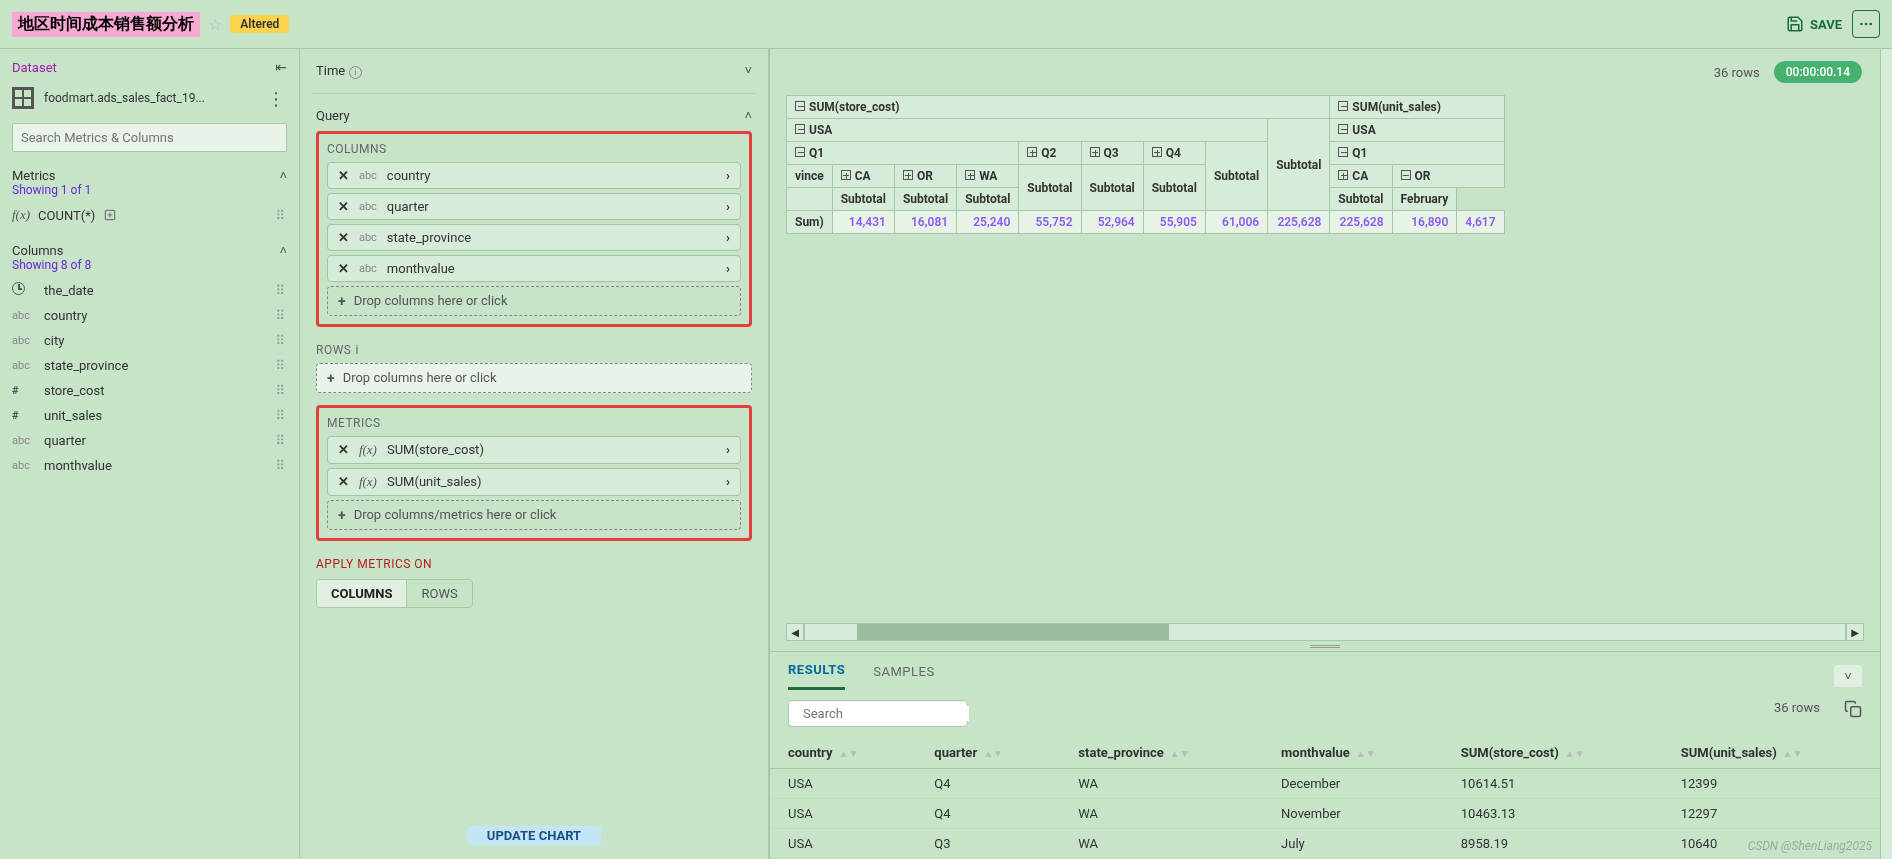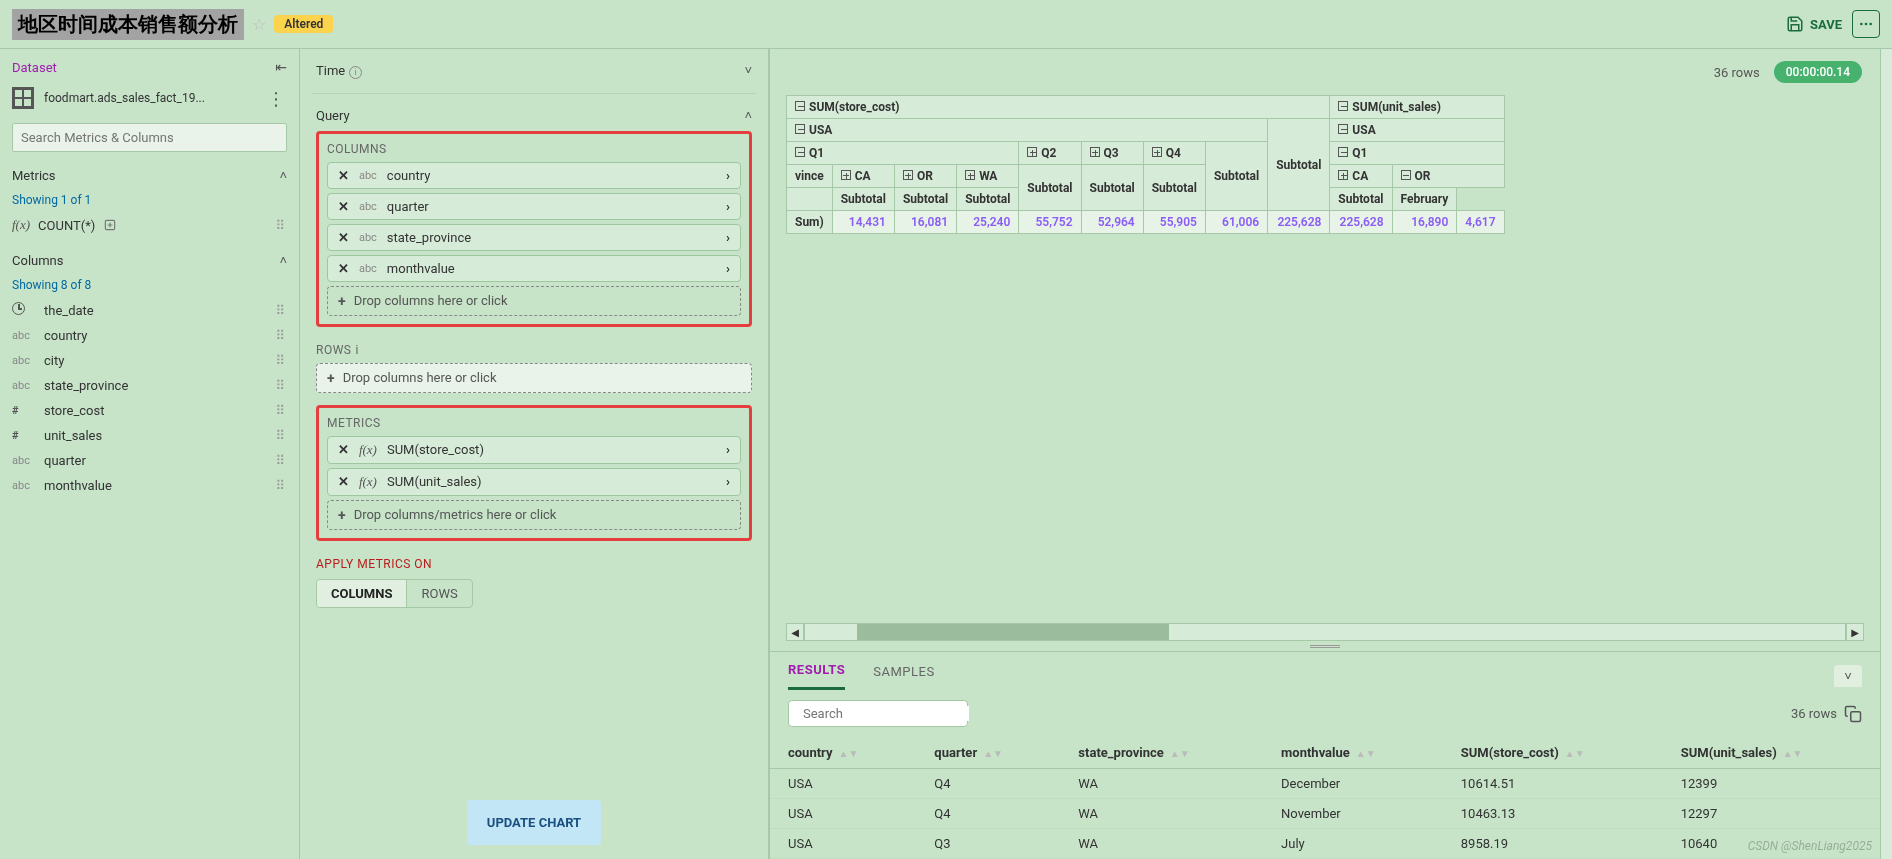--- a/index.html
+++ b/index.html
@@ -1,19 +1,19 @@
 <!DOCTYPE html>
 <html><head>
 <meta charset="utf-8">
 <style>
 * { box-sizing: border-box; margin: 0; padding: 0; font-family: -apple-system, BlinkMacSystemFont, "Segoe UI", Roboto, Helvetica, Arial, sans-serif; }
 body { background: #c7e4c9; color: #333; font-size: 13px; overflow: hidden; }
 .app { display:flex; flex-direction:column; height:859px; width:1892px; }
 .header { display:flex; align-items:center; padding:8px 12px; height:48px; }
-.title { font-size:20px; font-weight:700; color:#000; background:#a3a3a3; padding:2px 6px; }
+.title { font-size:16px; font-weight:700; color:#000; background:#f9a8d4; padding:2px 6px; }
 .star { margin-left:8px; color:#bbb; cursor:pointer; font-size:16px; }
 .altered { margin-left:8px; background:#fbd34d; color:#333; border-radius:4px; padding:2px 10px; font-size:12px; font-weight:600; }
 .spacer { flex:1; }
 .save-btn { display:flex; align-items:center; gap:6px; color:#1a6b3e; font-weight:700; cursor:pointer; margin-right:10px; }
 .more-btn { width:28px; height:28px; border:1px solid #1a6b3e; border-radius:4px; display:flex; align-items:center; justify-content:center; color:#1a6b3e; cursor:pointer; }
 .main { display:flex; flex:1; border-top:1px solid #a5c9a7; overflow:hidden; }
 
 
 .sidebar { width:300px; border-right:1px solid #a5c9a7; display:flex; flex-direction:column; padding:10px 12px; overflow:auto; }
 .ds-row { display:flex; align-items:center; justify-content:space-between; }
@@ -21,21 +21,21 @@
 .collapse-icon { cursor:pointer; color:#555; font-size:14px; }
 .ds-select { display:flex; align-items:center; gap:10px; margin-top:12px; }
 .ds-select .grid-icon { width:22px; height:22px; border:2px solid #555; display:inline-grid; grid-template-columns:1fr 1fr; grid-template-rows:1fr 1fr; }
 .ds-select .grid-icon span { border:1px solid #555; }
 .ds-name { flex:1; font-size:12px; overflow:hidden; text-overflow:ellipsis; white-space:nowrap; }
 .ds-dots { cursor:pointer; color:#555; font-size:18px; letter-spacing:2px; }
 .search-box { margin-top:14px; background:#eaf3ea; border:1px solid #a5c9a7; border-radius:2px; padding:6px 8px; }
 .search-box input { width:100%; border:none; background:transparent; outline:none; font-size:13px; }
 .section-hdr { display:flex; align-items:center; justify-content:space-between; margin-top:16px; cursor:pointer; }
 .section-hdr .chev { color:#555; }
-.showing { color:#0369a1; margin-top:10px; font-size:12px; }
+.showing { color:#6d28d9; font-size:12px; }
 .col-item { display:flex; align-items:center; gap:8px; margin-top:10px; cursor:move; }
 .col-item .tt { color:#777; font-size:11px; width:24px; }
 .col-item .drag { margin-left:auto; color:#999; letter-spacing:2px; }
 .fx { font-style:italic; font-family:serif; color:#555; }
 .abc { color:#888; font-size:11px; }
 .clock { display:inline-block; width:13px; height:13px; border:1.5px solid #555; border-radius:50%; position:relative; }
 .clock::after { content:""; position:absolute; width:4px; height:1.5px; background:#555; top:5px; left:5px; }
 .clock::before { content:""; position:absolute; width:1.5px; height:5px; background:#555; top:1px; left:5px; }
 .hash { color:#555; font-weight:bold; }
 
@@ -56,21 +56,21 @@
 .pill .chev-r { margin-left:auto; color:#333; font-weight:bold; }
 .drop-zone { display:flex; align-items:center; gap:8px; border:1px dashed #888; border-radius:4px; padding:6px 10px; color:#555; cursor:pointer; }
 .drop-zone .plus { font-weight:bold; font-size:14px; }
 .highlight-box { border:3px solid #e53e3e; border-radius:4px; padding:8px; margin-top:8px; }
 .apply-label { color:#b91c1c; font-size:12px; letter-spacing:0.5px; margin-top:16px; }
 .toggle-btns { display:inline-flex; margin-top:8px; border:1px solid #a5c9a7; border-radius:4px; overflow:hidden; }
 .toggle-btns span { padding:6px 14px; cursor:pointer; color:#555; }
 .toggle-btns span.active { font-weight:700; color:#222; background:#e0efe0; }
 .toggle-btns span + span { border-left:1px solid #a5c9a7; }
 .update-bar { padding:14px 0; text-align:center; }
-.update-btn { display:inline-block; background:#c3e6f7; color:#1a5080; font-weight:700; padding:15px 20px; border-radius:4px; cursor:pointer; font-size:13px; }
+.update-btn { display:inline-block; background:#c3e6f7; color:#1a5080; font-weight:700; padding:2px 20px; border-radius:4px; cursor:pointer; font-size:13px; }
 
 
 .right { flex:1; display:flex; flex-direction:column; overflow:hidden; }
 .viz-stats { display:flex; align-items:center; justify-content:flex-end; gap:14px; padding:12px 18px; }
 .rowcount { color:#555; }
 .timer { background:#47b26d; color:#fff; border-radius:12px; padding:4px 12px; font-size:12px; font-weight:500; }
 .viz-area { flex:1; overflow:auto; padding:0 16px; }
 .pivot { border-collapse:collapse; font-size:12px; }
 .pivot th, .pivot td { border:1px solid #a5c9a7; padding:4px 8px; white-space:nowrap; text-align:left; background:#d7ecd8; }
 .pivot td.num { text-align:right; color:#8b5cf6; font-weight:600; background:#e7f3e7; }
@@ -82,23 +82,23 @@
 .hscroll { display:flex; align-items:center; margin:8px 16px 0; }
 .hscroll .arrow { width:18px; height:18px; background:#d7ecd8; border:1px solid #a5c9a7; display:flex; align-items:center; justify-content:center; cursor:pointer; font-size:10px; }
 .hscroll .track { flex:1; height:18px; background:#d7ecd8; border:1px solid #a5c9a7; position:relative; }
 .hscroll .thumb { position:absolute; height:100%; background:#9cbd9d; left:5%; width:30%; }
 .divider-handle { height:10px; display:flex; align-items:center; justify-content:center; }
 .divider-handle span { width:30px; height:3px; border-top:1px solid #999; border-bottom:1px solid #999; }
 
 .results { border-top:1px solid #a5c9a7; display:flex; flex-direction:column; }
 .results-tabs { display:flex; align-items:center; padding:10px 18px 0; gap:28px; }
 .res-tab { color:#666; padding-bottom:10px; cursor:pointer; font-size:13px; letter-spacing:0.5px; }
-.res-tab.active { color:#a21caf; font-weight:700; border-bottom:3px solid #1a6b3e; }
+.res-tab.active { color:#0369a1; font-weight:700; border-bottom:3px solid #1a6b3e; }
 .res-collapse { margin-left:auto; background:#e0efe0; width:28px; height:22px; border-radius:4px 4px 0 0; display:flex; align-items:center; justify-content:center; cursor:pointer; color:#555; }
-.res-toolbar { display:flex; align-items:center; padding:10px 18px; gap:7px; }
+.res-toolbar { display:flex; align-items:flex-start; padding:10px 18px; gap:24px; }
 .res-search { display:flex; align-items:center; border:1px solid #a5c9a7; background:#fff; border-radius:4px; padding:5px 8px; width:180px; }
 .res-search svg { margin-right:6px; }
 .res-search input { flex:1; border:none; outline:none; font-size:13px; }
 .rspacer { flex:1; }
 .res-copy { width:18px; height:18px; cursor:pointer; color:#555; }
 .res-table { width:100%; border-collapse:collapse; font-size:13px; }
 .res-table th { text-align:left; padding:8px 18px; color:#333; font-weight:700; border-bottom:1px solid #a5c9a7; }
 .res-table th .sort { color:#bbb; margin-left:6px; font-size:10px; }
 .res-table td { padding:7px 18px; border-bottom:1px solid #c0dcc1; }
 .watermark { position:absolute; right:20px; bottom:6px; color:rgba(0,0,0,0.25); font-size:12px; font-style:italic; pointer-events:none; }

